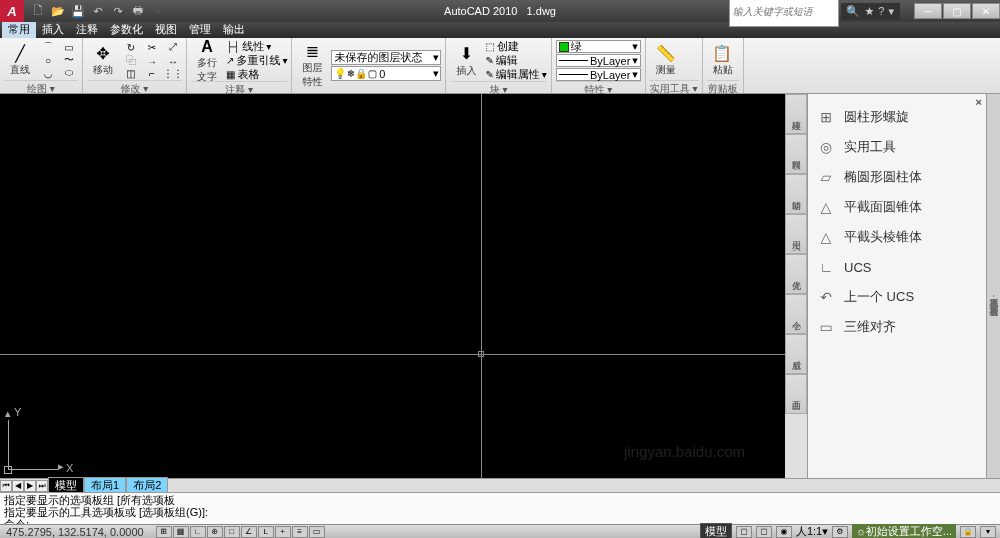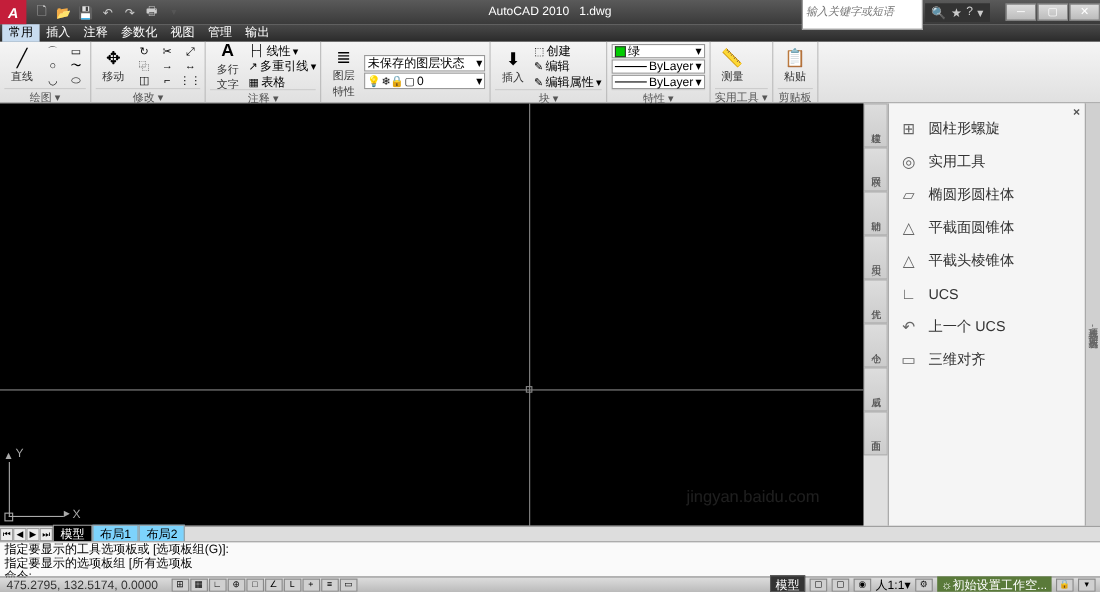--- a/index.html
+++ b/index.html
@@ -312,22 +312,22 @@
     <div class="nav-btn">◀</div>
     <div class="nav-btn">▶</div>
     <div class="nav-btn">⏭</div>
   </div>
   <div class="layout-tab active">模型</div>
   <div class="layout-tab">布局1</div>
   <div class="layout-tab">布局2</div>
 </div>
 
 <div class="cmdline">
+  <div>指定要显示的选项板组 [所有选项板</div>
   <div>指定要显示的工具选项板或 [选项板组(G)]:</div>
-  <div>指定要显示的选项板组 [所有选项板</div>
   <div>命令:</div>
 </div>
 
 <div class="statusbar">
   <span class="coords">475.2795, 132.5174, 0.0000</span>
   <div class="status-btns">
     <div class="st-btn">⊞</div>
     <div class="st-btn">▦</div>
     <div class="st-btn">∟</div>
     <div class="st-btn">⊕</div>

